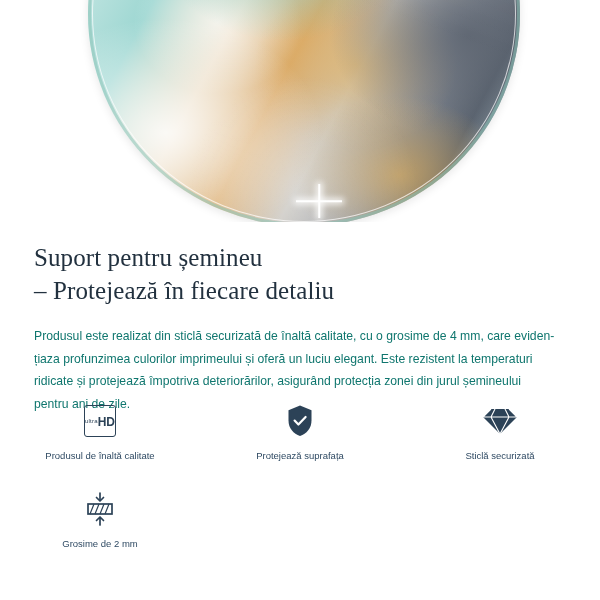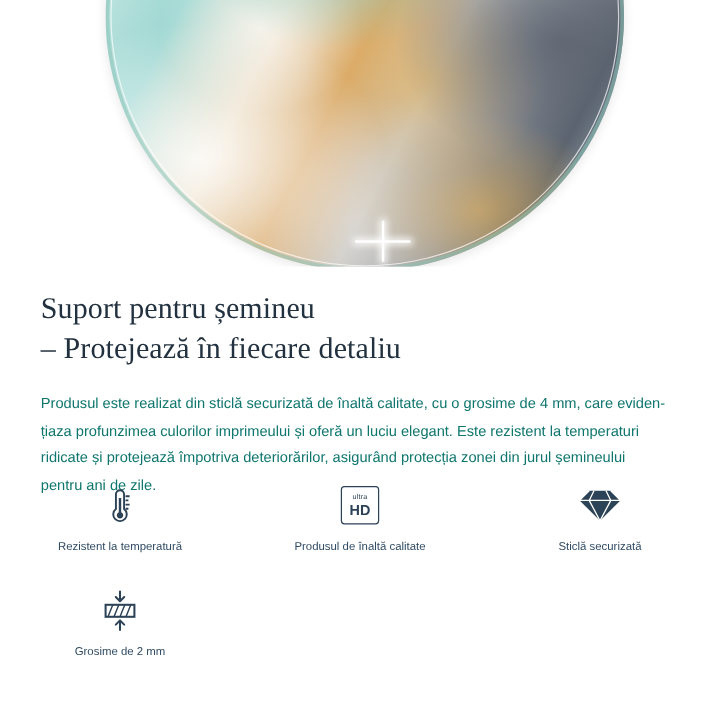--- a/index.html
+++ b/index.html
@@ -166,21 +166,21 @@
     color: #2f4a63;
     text-align: center;
     font-family: "Liberation Sans", sans-serif;
   }
   .badge-hd {
     width: 30px;
     height: 30px;
     border: 1.6px solid #2c4257;
     border-radius: 3px;
     display: flex;
-    flex-direction: column;
+    flex-direction: row;
     align-items: center;
     justify-content: center;
     line-height: 1;
   }
   .badge-hd .u {
     font-size: 6px;
     letter-spacing: 0.2px;
     color: #2c4257;
   }
   .badge-hd .hd {
@@ -205,42 +205,40 @@
   <div class="content">
     <h1 class="headline">
       <span>Suport pentru șemineu</span>
       <span class="line2">– Protejează în fiecare detaliu</span>
     </h1>
     <p class="paragraph">Produsul este realizat din sticlă securizată de înaltă calitate, cu o grosime de 4 mm, care eviden-țiaza profunzimea culorilor imprimeului și oferă un luciu elegant. Este rezistent la temperaturi ridicate și protejează împotriva deteriorărilor, asigurând protecția zonei din jurul șemineului pentru ani de zile.</p>
   </div>
 
   <div class="features">
 
-    <div class="feature">
-      <div class="feature-icon">
-        <svg width="34" height="36" viewBox="0 0 34 36" fill="none" stroke="#2c4257" stroke-width="1.6">
-          <path d="M17 5.5a3.4 3.4 0 0 0-3.4 3.4v12.3a5.6 5.6 0 1 0 6.8 0V8.9A3.4 3.4 0 0 0 17 5.5z"></path>
-          <circle cx="17" cy="26.4" r="2.6" fill="#2c4257" stroke="none"></circle>
-          <rect x="16" y="12" width="2" height="13" fill="#2c4257" stroke="none"></rect>
-          <path d="M21.6 10.5h3.4M21.6 14h2.4M21.6 17.5h3.4M21.6 21h2.4"></path>
-        </svg>
-      </div>
-      <div class="feature-label">Rezistent la temperatură</div>
-    </div>
 
     <div class="feature">
       <div class="feature-icon">
         <div class="badge-hd">
           <span class="u">ultra</span>
           <span class="hd">HD</span>
         </div>
       </div>
       <div class="feature-label">Produsul de înaltă calitate</div>
     </div>
 
+    <div class="feature">
+      <div class="feature-icon">
+        <svg width="34" height="38" viewBox="0 0 34 38" fill="none">
+          <path d="M17 3.5 5.5 8.2v10.2c0 8 5 13 11.5 15.6 6.5-2.6 11.5-7.6 11.5-15.6V8.2L17 3.5z" fill="#2c4257"></path>
+          <path d="M11.6 18.6l3.8 3.9 7.2-7.5" stroke="#ffffff" stroke-width="2.2" fill="none" stroke-linecap="round" stroke-linejoin="round"></path>
+        </svg>
+      </div>
+      <div class="feature-label">Protejează suprafața</div>
+    </div>
 
     <div class="feature">
       <div class="feature-icon">
         <svg width="36" height="32" viewBox="0 0 36 32">
           <path d="M9 4h18l8 8-17 17L1 12 9 4z" fill="#2c4257"></path>
           <path d="M9 4l-8 8h34L27 4M13 4l-4 8 9 17 9-17-4-8" fill="none" stroke="#ffffff" stroke-width="1.1"></path>
         </svg>
       </div>
       <div class="feature-label">Sticlă securizată</div>
     </div>

